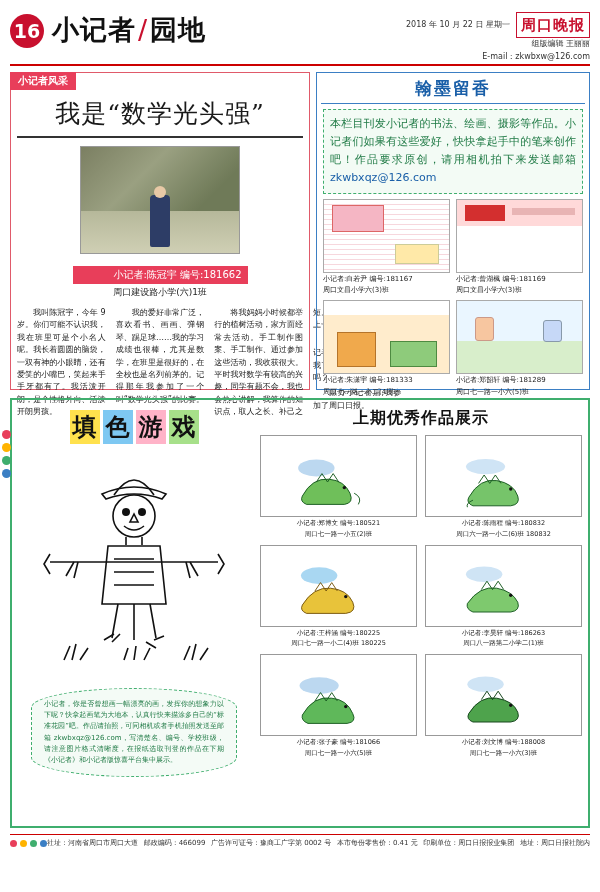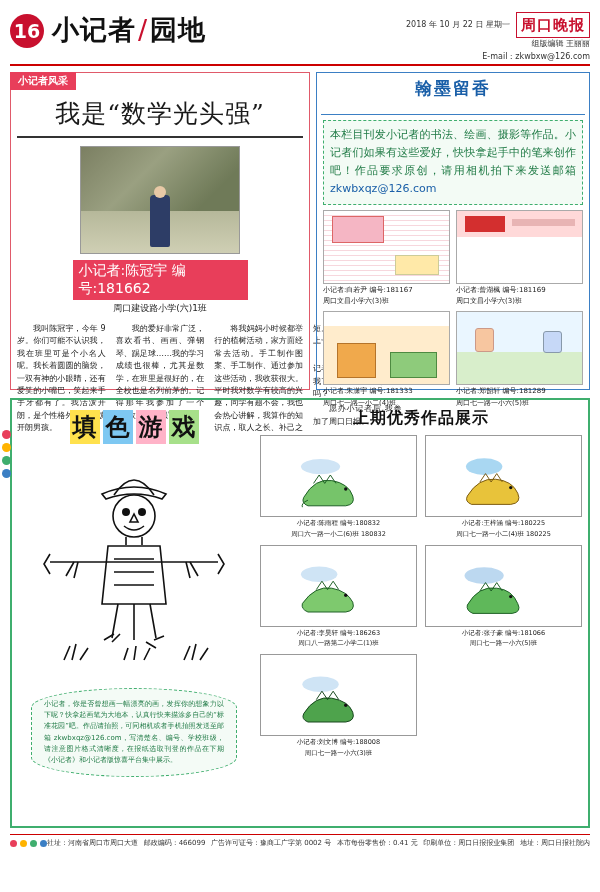--- a/index.html
+++ b/index.html
@@ -122,27 +122,27 @@
     position: absolute; left: 50%; bottom: 6px; width: 20px; height: 52px;
     margin-left: -10px;
     background: #2d3d66;
     border-radius: 4px 4px 2px 2px;
   }
   .photo .person:after {
     content: ""; position: absolute; top: -9px; left: 4px;
     width: 12px; height: 12px; background: #e8c9a6; border-radius: 50%;
   }
   .caption-bar {
-    margin: 6px auto 0 auto;
+    margin: 12px auto 0 auto;
     background: #e83e5a;
     color: #fff;
-    font-size: 14px;
+    font-size: 10px;
     padding: 2px 6px;
     width: 175px;
-    text-align: left;
+    text-align: right;
   }
   .caption-sub {
     text-align: center;
     font-size: 9px;
     color: #222;
     margin-top: 2px;
   }
   .article {
     margin-top: 8px;
     column-count: 3;
@@ -162,21 +162,21 @@
     position: relative;
   }
   .blue-title {
     text-align: center;
     font-size: 17px;
     font-weight: bold;
     color: #1a5fa8;
     font-family: "DejaVu Serif", serif;
     letter-spacing: 2px;
     border-bottom: 1px solid #3b7fc4;
-    padding-bottom: 14px;
+    padding-bottom: 3px;
   }
   .notice {
     border: 1px dashed #3fae6e;
     background: #f3fbf5;
     color: #1f7a45;
     font-size: 11px;
     line-height: 1.65;
     padding: 5px 6px;
     margin: 5px 2px;
     text-align: justify;
@@ -440,20 +440,33 @@
         </svg>
       </div>
 
       <div class="bot-note">小记者，你是否曾想画一幅漂亮的画，发挥你的想象力以下呢？快拿起画笔为大地本，认真行快来描涂多自己的“标准花园”吧。作品请拍照，可同相机或者手机拍照发送至邮箱 zkwbxqz@126.com，写清楚名、编号、学校班级，请注意图片格式清晰度，在报纸选取刊登的作品在下期《小记者》和小记者版惊喜平台集中展示。</div>
     </div>
 
     <div class="bot-right">
       <div class="show-title">上期优秀作品展示</div>
       <div class="grid-draw">
 
+        <div class="draw-card">
+          <div class="draw-thumb">
+            <svg class="dragon" viewBox="0 0 100 80">
+              <ellipse cx="30" cy="20" rx="26" ry="12" fill="#bcd8f0"></ellipse>
+              <path d="M10 60 q14 -26 38 -24 q22 2 30 20 q6 14 -8 16 h-54 q-10 -4 -6 -12z" fill="#6fbf5a" stroke="#1d5e25" stroke-width="1.4"></path>
+              <path d="M30 40 l8 -12 l8 12 l8 -12 l8 12" fill="none" stroke="#1d5e25" stroke-width="1.4"></path>
+              <circle cx="70" cy="48" r="2.4" fill="#111"></circle>
+              <path d="M84 56 q12 6 6 16" fill="none" stroke="#1d5e25" stroke-width="1.4"></path>
+            </svg>
+          </div>
+          <div class="draw-cap">小记者:郑博文 编号:180521</div>
+          <div class="draw-cap">周口七一路一小五(2)班</div>
+        </div>
 
         <div class="draw-card">
           <div class="draw-thumb">
             <svg class="dragon" viewBox="0 0 100 80">
               <ellipse cx="36" cy="18" rx="28" ry="11" fill="#cfe4f5"></ellipse>
               <path d="M12 62 q16 -28 40 -24 q24 4 30 22 q4 12 -10 14 h-54 q-10 -4 -6 -12z" fill="#76c46a" stroke="#1d5e25" stroke-width="1.4"></path>
               <path d="M26 42 l8 -12 l8 12 l8 -12 l8 12" fill="none" stroke="#1d5e25" stroke-width="1.4"></path>
               <circle cx="72" cy="50" r="2.4" fill="#111"></circle>
               <path d="M18 66 q-10 4 -8 10" fill="none" stroke="#1d5e25" stroke-width="1.4"></path>
             </svg>

